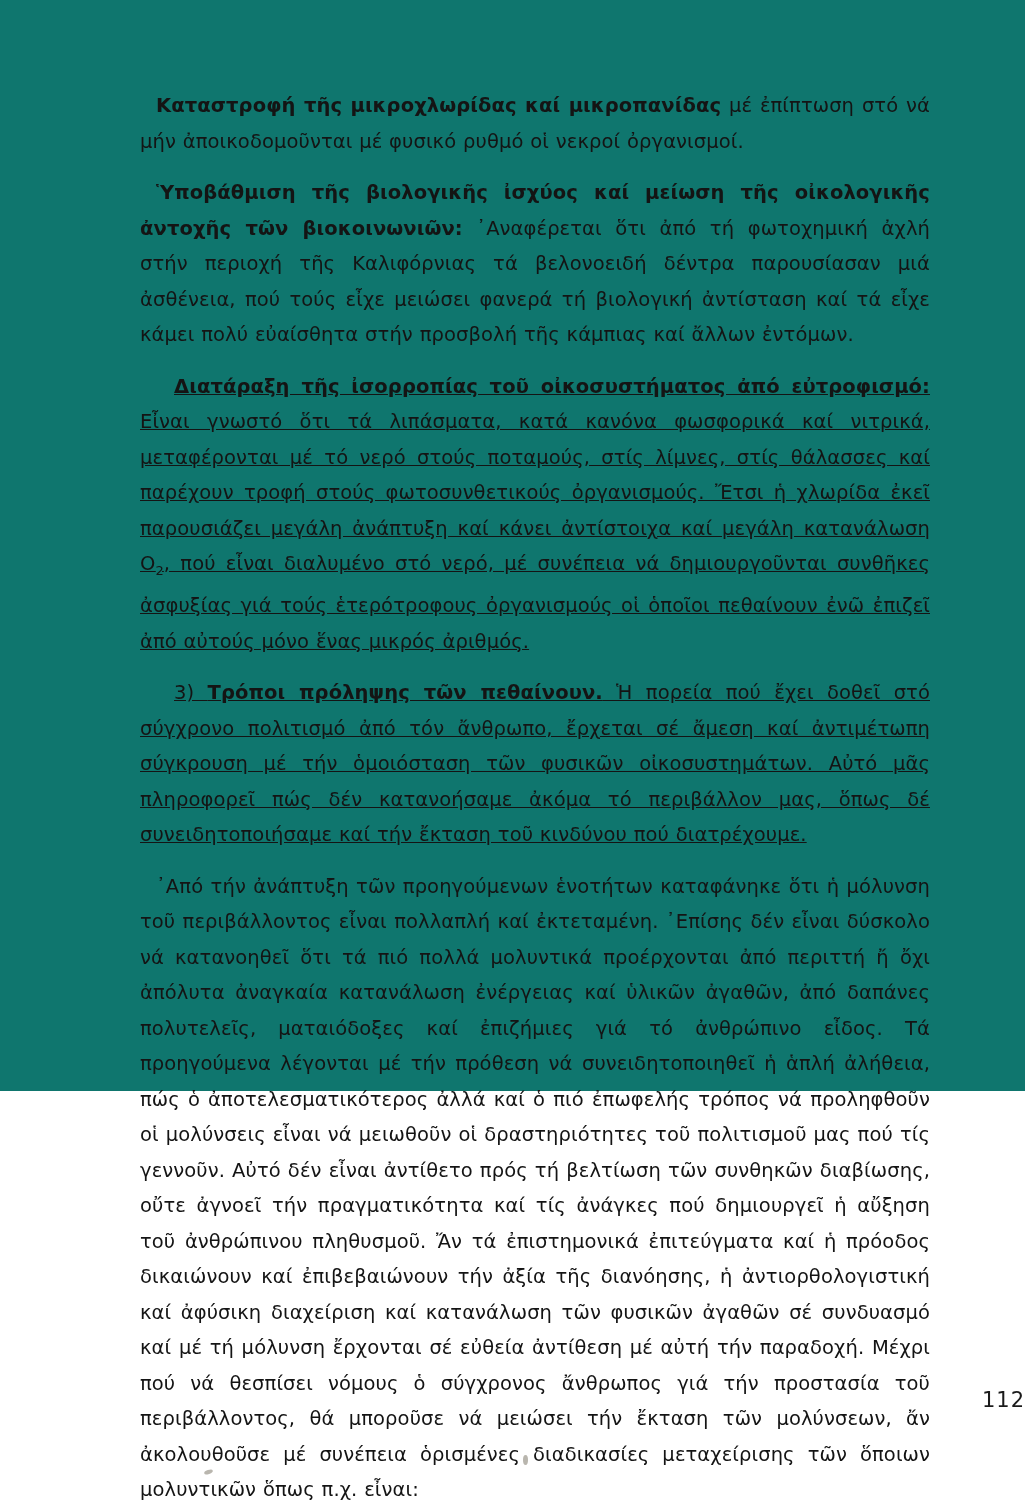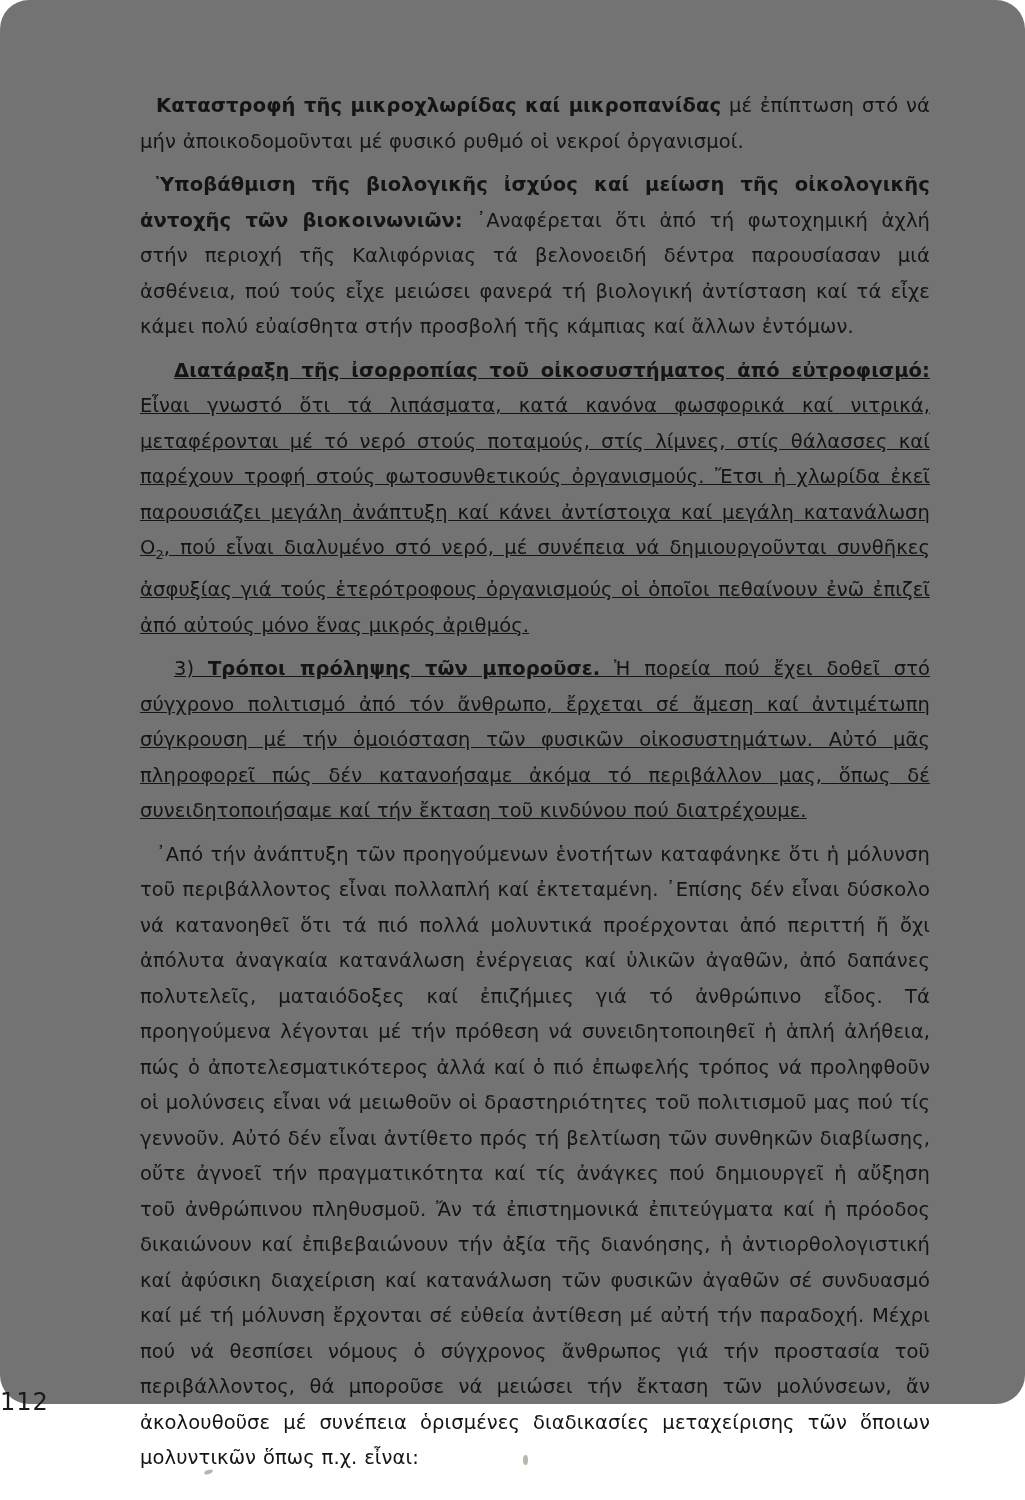--- a/index.html
+++ b/index.html
@@ -13,42 +13,41 @@
     font-family: "DejaVu Sans", sans-serif;
     color: #1a1a1a;
     position: relative;
     overflow: hidden;
   }
   .page {
     position: absolute;
     left: 0;
     top: 0;
     width: 1025px;
-    height: 1404px;
-    background: #737373;
-    border-radius: 29px;
+    height: 1091px;
+    background: #0f766e;
   }
   .content {
     position: absolute;
     left: 140px;
     top: 88px;
     width: 790px;
   }
   p {
     margin: 0;
     font-size: 19.5px;
     line-height: 35.5px;
     text-align: justify;
     text-justify: inter-word;
     letter-spacing: 0.1px;
     color: #141414;
     word-spacing: 0.5px;
   }
   .para + .para {
-    margin-top: 8px;
+    margin-top: 16px;
   }
   .gap {
     margin-top: 22px;
   }
   .gap-big {
     margin-top: 34px;
   }
   .indent {
     text-indent: 34px;
     text-decoration: underline;
@@ -61,22 +60,22 @@
   }
   sub {
     font-size: 13px;
     vertical-align: sub;
   }
   .page-number {
     position: absolute;
     top: 1388px;
     left: 0;
     width: 1025px;
-    text-align: left;
-    font-size: 24px;
+    text-align: right;
+    font-size: 21px;
     color: #1a1a1a;
     letter-spacing: 1px;
   }
   .speck {
     position: absolute;
     background: #b9b6ae;
   }
   .speck1 {
     left: 204px;
     top: 1470px;
@@ -105,21 +104,21 @@
 
     <p class="para gap indent-sm">
       <b>Ὑποβάθμιση τῆς βιολογικῆς ἰσχύος καί μείωση τῆς οἰκολογικῆς ἀντοχῆς τῶν βιοκοινωνιῶν:</b><span> ᾿Αναφέρεται ὅτι ἀπό τή φωτοχημική ἀχλή στήν περιοχή τῆς Καλιφόρνιας τά βελονοειδή δέντρα παρουσίασαν μιά ἀσθένεια, πού τούς εἶχε μειώσει φανερά τή βιολογική ἀντίσταση καί τά εἶχε κάμει πολύ εὐαίσθητα στήν προσβολή τῆς κάμπιας καί ἄλλων ἐντόμων.</span>
     </p>
 
     <p class="para gap indent">
       <b>Διατάραξη τῆς ἰσορροπίας τοῦ οἰκοσυστήματος ἀπό εὐτροφισμό:</b><span> Εἶναι γνωστό ὅτι τά λιπάσματα, κατά κανόνα φωσφορικά καί νιτρικά, μεταφέρονται μέ τό νερό στούς ποταμούς, στίς λίμνες, στίς θάλασσες καί παρέχουν τροφή στούς φωτοσυνθετικούς ὀργανισμούς. Ἔτσι ἡ χλωρίδα ἐκεῖ παρουσιάζει μεγάλη ἀνάπτυξη καί κάνει ἀντίστοιχα καί μεγάλη κατανάλωση O</span><sub>2</sub><span>, πού εἶναι διαλυμένο στό νερό, μέ συνέπεια νά δημιουργοῦνται συνθῆκες ἀσφυξίας γιά τούς ἑτερότροφους ὀργανισμούς οἱ ὁποῖοι πεθαίνουν ἐνῶ ἐπιζεῖ ἀπό αὐτούς μόνο ἕνας μικρός ἀριθμός.</span>
     </p>
 
     <p class="para gap-big indent">
-      <span>3) </span><b>Τρόποι πρόληψης τῶν μποροῦσε.</b><span> Ἡ πορεία πού ἔχει δοθεῖ στό σύγχρονο πολιτισμό ἀπό τόν ἄνθρωπο, ἔρχεται σέ ἄμεση καί ἀντιμέτωπη σύγκρουση μέ τήν ὁμοιόσταση τῶν φυσικῶν οἰκοσυστημάτων. Αὐτό μᾶς πληροφορεῖ πώς δέν κατανοήσαμε ἀκόμα τό περιβάλλον μας, ὅπως δέ συνειδητοποιήσαμε καί τήν ἔκταση τοῦ κινδύνου πού διατρέχουμε.</span>
+      <span>3) </span><b>Τρόποι πρόληψης τῶν πεθαίνουν.</b><span> Ἡ πορεία πού ἔχει δοθεῖ στό σύγχρονο πολιτισμό ἀπό τόν ἄνθρωπο, ἔρχεται σέ ἄμεση καί ἀντιμέτωπη σύγκρουση μέ τήν ὁμοιόσταση τῶν φυσικῶν οἰκοσυστημάτων. Αὐτό μᾶς πληροφορεῖ πώς δέν κατανοήσαμε ἀκόμα τό περιβάλλον μας, ὅπως δέ συνειδητοποιήσαμε καί τήν ἔκταση τοῦ κινδύνου πού διατρέχουμε.</span>
     </p>
 
     <p class="para indent-sm">
       <span>᾿Από τήν ἀνάπτυξη τῶν προηγούμενων ἑνοτήτων καταφάνηκε ὅτι ἡ μόλυνση τοῦ περιβάλλοντος  εἶναι πολλαπλή καί ἐκτεταμένη. ᾿Επίσης δέν εἶναι δύσκολο νά κατανοηθεῖ ὅτι τά πιό πολλά μολυντικά προέρχονται ἀπό περιττή ἤ ὄχι ἀπόλυτα ἀναγκαία κατανάλωση ἐνέργειας καί ὑλικῶν ἀγαθῶν, ἀπό δαπάνες πολυτελεῖς, ματαιόδοξες καί ἐπιζήμιες γιά τό ἀνθρώπινο εἶδος. Τά προηγούμενα λέγονται μέ τήν πρόθεση νά συνειδητοποιηθεῖ ἡ ἁπλή ἀλήθεια, πώς ὁ ἀποτελεσματικότερος ἀλλά καί ὁ πιό ἐπωφελής τρόπος νά προληφθοῦν οἱ μολύνσεις εἶναι νά μειωθοῦν οἱ δραστηριότητες τοῦ πολιτισμοῦ μας πού τίς γεννοῦν. Αὐτό δέν εἶναι ἀντίθετο πρός τή βελτίωση τῶν συνθηκῶν διαβίωσης, οὔτε ἀγνοεῖ τήν πραγματικότητα καί τίς ἀνάγκες πού δημιουργεῖ ἡ αὔξηση τοῦ ἀνθρώπινου πληθυσμοῦ. Ἄν τά ἐπιστημονικά ἐπιτεύγματα καί ἡ πρόοδος δικαιώνουν καί ἐπιβεβαιώνουν τήν ἀξία τῆς διανόησης, ἡ ἀντιορθολογιστική καί ἀφύσικη διαχείριση καί κατανάλωση τῶν φυσικῶν ἀγαθῶν σέ συνδυασμό καί μέ τή μόλυνση ἔρχονται σέ εὐθεία ἀντίθεση μέ αὐτή τήν παραδοχή. Μέχρι πού νά θεσπίσει νόμους ὁ σύγχρονος ἄνθρωπος γιά τήν προστασία τοῦ περιβάλλοντος, θά μποροῦσε νά μειώσει τήν ἔκταση τῶν μολύνσεων, ἄν ἀκολουθοῦσε μέ συνέπεια ὁρισμένες διαδικασίες μεταχείρισης τῶν ὅποιων μολυντικῶν ὅπως π.χ. εἶναι:</span>
     </p>
 
   </div>
 
   <div class="page-number">112</div>
 

